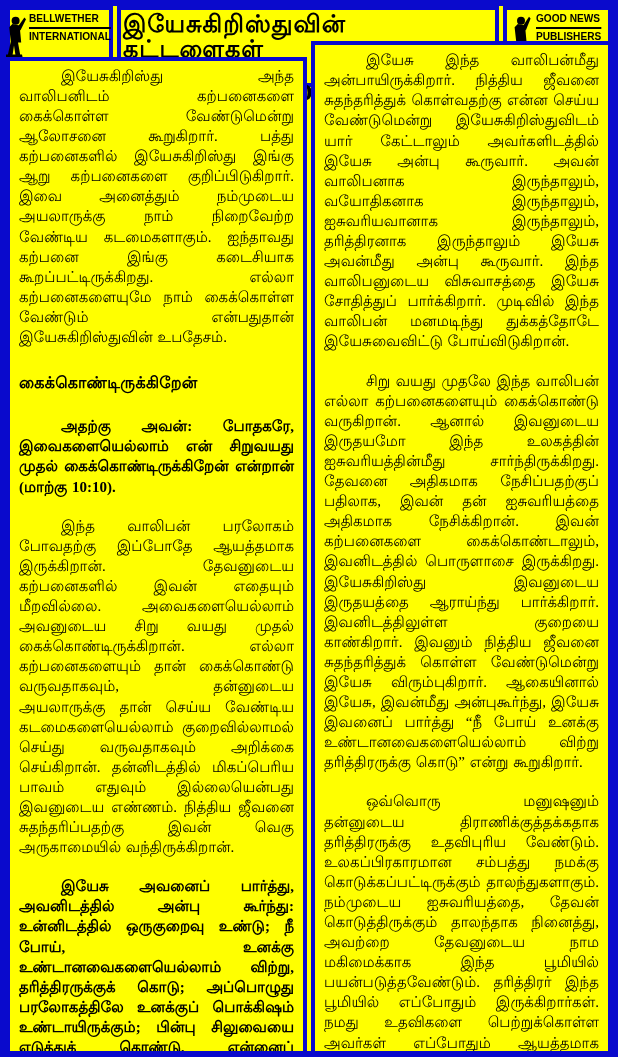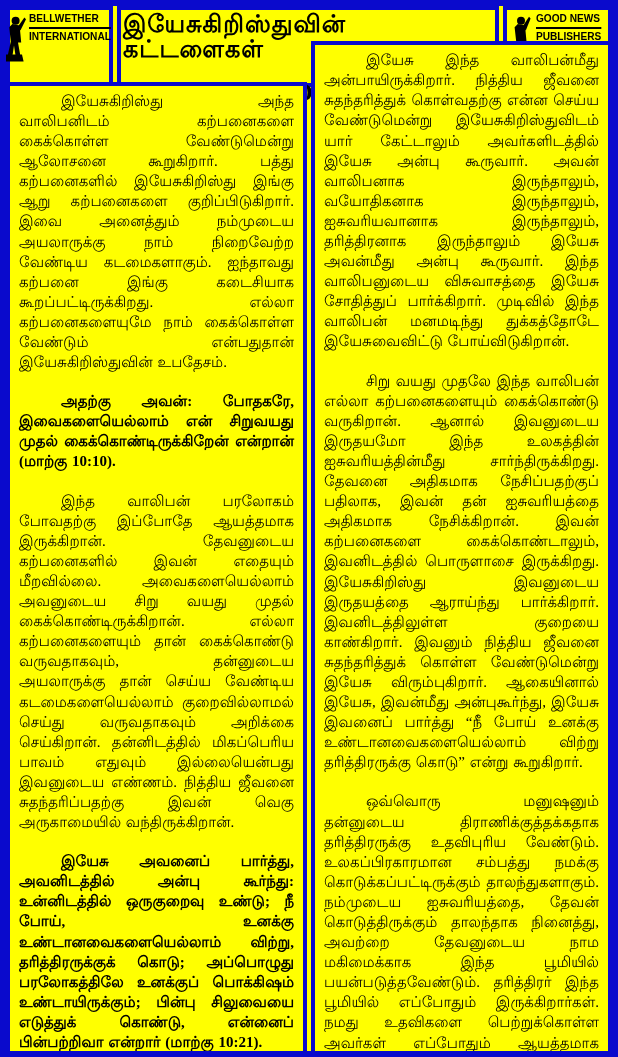--- a/index.html
+++ b/index.html
@@ -143,20 +143,21 @@
         <span class="logo-line2">PUBLISHERS</span>
       </span>
     </div>
 
   </div>
 
   <div class="body">
 
     <div class="column">
       <p class="para">இயேசுகிறிஸ்து அந்த வாலிபனிடம் கற்பனைகளை கைக்கொள்ள வேண்டுமென்று ஆலோசனை கூறுகிறார். பத்து கற்பனைகளில் இயேசுகிறிஸ்து இங்கு ஆறு கற்பனைகளை குறிப்பிடுகிறார். இவை அனைத்தும் நம்முடைய அயலாருக்கு நாம் நிறைவேற்ற வேண்டிய கடமைகளாகும். ஐந்தாவது கற்பனை இங்கு கடைசியாக கூறப்பட்டிருக்கிறது. எல்லா கற்பனைகளையுமே நாம் கைக்கொள்ள வேண்டும் என்பதுதான் இயேசுகிறிஸ்துவின் உபதேசம்.</p>
+      <h2 class="section-heading">கைக்கொண்டிருக்கிறேன்</h2>
       <p class="para bold">அதற்கு அவன்: போதகரே, இவைகளையெல்லாம் என் சிறுவயது முதல் கைக்கொண்டிருக்கிறேன் என்றான் (மாற்கு 10:10).</p>
       <p class="para">இந்த வாலிபன் பரலோகம் போவதற்கு இப்போதே ஆயத்தமாக இருக்கிறான். தேவனுடைய கற்பனைகளில் இவன் எதையும் மீறவில்லை. அவைகளையெல்லாம் அவனுடைய சிறு வயது முதல் கைக்கொண்டிருக்கிறான். எல்லா கற்பனைகளையும் தான் கைக்கொண்டு வருவதாகவும், தன்னுடைய அயலாருக்கு தான் செய்ய வேண்டிய கடமைகளையெல்லாம் குறைவில்லாமல் செய்து வருவதாகவும் அறிக்கை செய்கிறான். தன்னிடத்தில் மிகப்பெரிய பாவம் எதுவும் இல்லையென்பது இவனுடைய எண்ணம். நித்திய ஜீவனை சுதந்தரிப்பதற்கு இவன் வெகு அருகாமையில் வந்திருக்கிறான்.</p>
       <p class="para bold">இயேசு அவனைப் பார்த்து, அவனிடத்தில் அன்பு கூர்ந்து: உன்னிடத்தில் ஒருகுறைவு உண்டு; நீ போய், உனக்கு உண்டானவைகளையெல்லாம் விற்று, தரித்திரருக்குக் கொடு; அப்பொழுது பரலோகத்திலே உனக்குப் பொக்கிஷம் உண்டாயிருக்கும்; பின்பு சிலுவையை எடுத்துக் கொண்டு, என்னைப் பின்பற்றிவா என்றார் (மாற்கு 10:21).</p>
     </div>
 
     <div class="column">
       <p class="para">இயேசு இந்த வாலிபன்மீது அன்பாயிருக்கிறார். நித்திய ஜீவனை சுதந்தரித்துக் கொள்வதற்கு என்ன செய்ய வேண்டுமென்று இயேசுகிறிஸ்துவிடம் யார் கேட்டாலும் அவர்களிடத்தில் இயேசு அன்பு கூருவார். அவன் வாலிபனாக இருந்தாலும், வயோதிகனாக இருந்தாலும், ஐசுவரியவானாக இருந்தாலும், தரித்திரனாக இருந்தாலும் இயேசு அவன்மீது அன்பு கூருவார். இந்த வாலிபனுடைய விசுவாசத்தை இயேசு சோதித்துப் பார்க்கிறார். முடிவில் இந்த வாலிபன் மனமடிந்து துக்கத்தோடே இயேசுவைவிட்டு போய்விடுகிறான்.</p>
       <p class="para">சிறு வயது முதலே இந்த வாலிபன் எல்லா கற்பனைகளையும் கைக்கொண்டு வருகிறான். ஆனால் இவனுடைய இருதயமோ இந்த உலகத்தின் ஐசுவரியத்தின்மீது சார்ந்திருக்கிறது. தேவனை அதிகமாக நேசிப்பதற்குப் பதிலாக, இவன் தன் ஐசுவரியத்தை அதிகமாக நேசிக்கிறான். இவன் கற்பனைகளை கைக்கொண்டாலும், இவனிடத்தில் பொருளாசை இருக்கிறது. இயேசுகிறிஸ்து இவனுடைய இருதயத்தை ஆராய்ந்து பார்க்கிறார். இவனிடத்திலுள்ள குறையை காண்கிறார். இவனும் நித்திய ஜீவனை சுதந்தரித்துக் கொள்ள வேண்டுமென்று இயேசு விரும்புகிறார். ஆகையினால் இயேசு, இவன்மீது அன்புகூர்ந்து, இயேசு இவனைப் பார்த்து “நீ போய் உனக்கு உண்டானவைகளையெல்லாம் விற்று தரித்திரருக்கு கொடு” என்று கூறுகிறார்.</p>
       <p class="para">ஒவ்வொரு மனுஷனும் தன்னுடைய திராணிக்குத்தக்கதாக தரித்திரருக்கு உதவிபுரிய வேண்டும். உலகப்பிரகாரமான சம்பத்து நமக்கு கொடுக்கப்பட்டிருக்கும் தாலந்துகளாகும். நம்முடைய ஐசுவரியத்தை, தேவன் கொடுத்திருக்கும் தாலந்தாக நினைத்து, அவற்றை தேவனுடைய நாம மகிமைக்காக இந்த பூமியில் பயன்படுத்தவேண்டும். தரித்திரர் இந்த பூமியில் எப்போதும் இருக்கிறார்கள். நமது உதவிகளை பெற்றுக்கொள்ள அவர்கள் எப்போதும் ஆயத்தமாக இருக்கிறார்கள். தரித்திரருக்கு உதவி செய்வது எளிதான ஊழியமல்ல.</p>
     </div>

